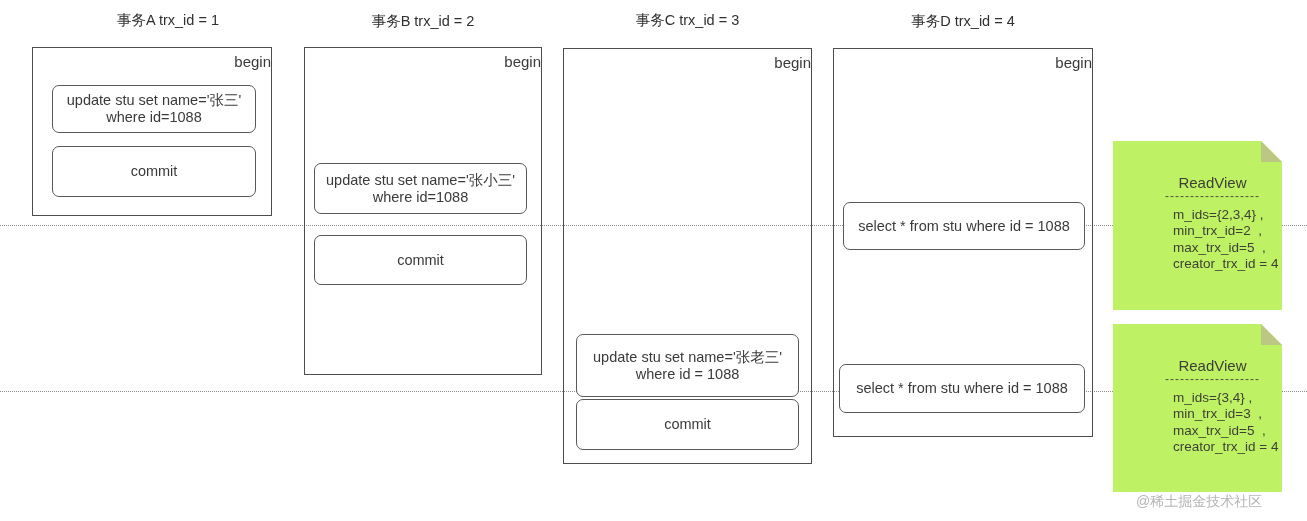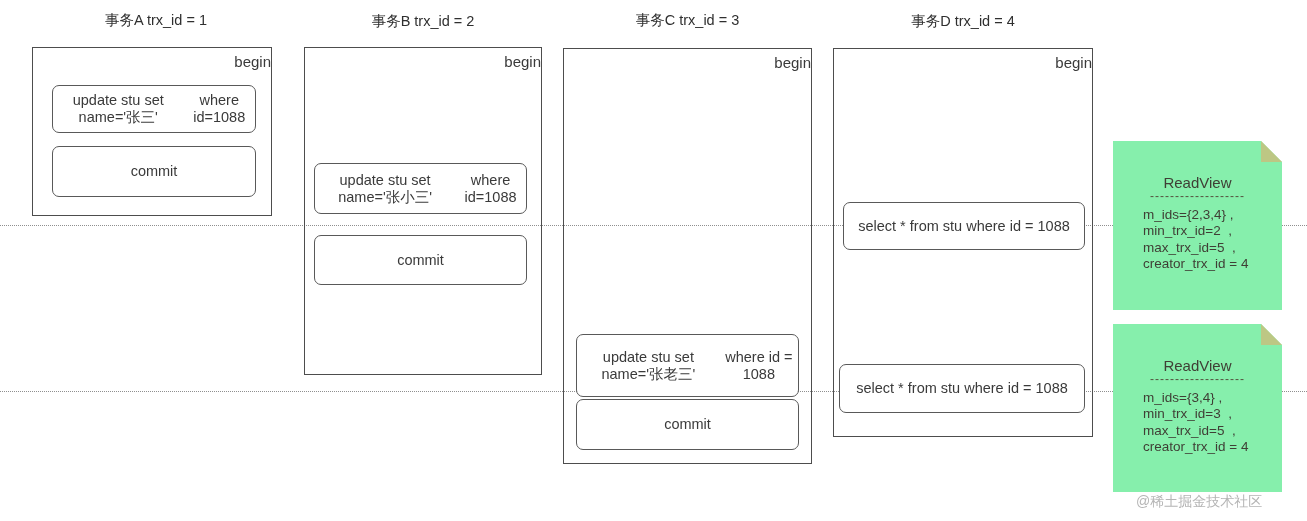--- a/index.html
+++ b/index.html
@@ -45,35 +45,36 @@
     color: #3a3a3a;
   }
   .stmt-box {
     position: absolute;
     border: 1.4px solid #595959;
     border-radius: 7px;
     background: #ffffff;
     z-index: 4;
     box-sizing: border-box;
     display: flex;
-    flex-direction: row;
+    flex-direction: column;
     align-items: center;
     justify-content: center;
     font-size: 14.5px;
     line-height: 17px;
     color: #3a3a3a;
     text-align: center;
   }
   .note {
     position: absolute;
     width: 169px;
     z-index: 5;
-    background: #86efac;
+    background: #bef264;
     clip-path: polygon(0 0, calc(100% - 21px) 0, 100% 21px, 100% 100%, 0 100%);
     box-sizing: border-box;
+    padding-left: 30px;
   }
   .note-fold {
     position: absolute;
     top: 0;
     right: 0;
     width: 21px;
     height: 21px;
     background: #bdc784;
     clip-path: polygon(0 0, 100% 100%, 0 100%);
     z-index: 6;
@@ -112,21 +113,21 @@
   }
 </style>
 </head>
 <body>
 
 <div id="canvas">
 
   <div class="timeline" style="top:225px;"></div>
   <div class="timeline" style="top:391px;"></div>
 
-  <div class="txn-title" style="left:36px; top:11px; width:240px;">事务A trx_id = 1</div>
+  <div class="txn-title" style="left:48px; top:11px; width:240px;">事务A trx_id = 1</div>
   <div class="txn-box" style="left:32px; top:47px; width:240px; height:169px;">
     <div class="begin-label">begin</div>
   </div>
   <div class="stmt-box" style="left:52px; top:85px; width:204px; height:48px;">
     <span>update stu set name='张三'</span>
     <span>where id=1088</span>
   </div>
   <div class="stmt-box" style="left:52px; top:146px; width:204px; height:51px;">
     <span>commit</span>
   </div>

